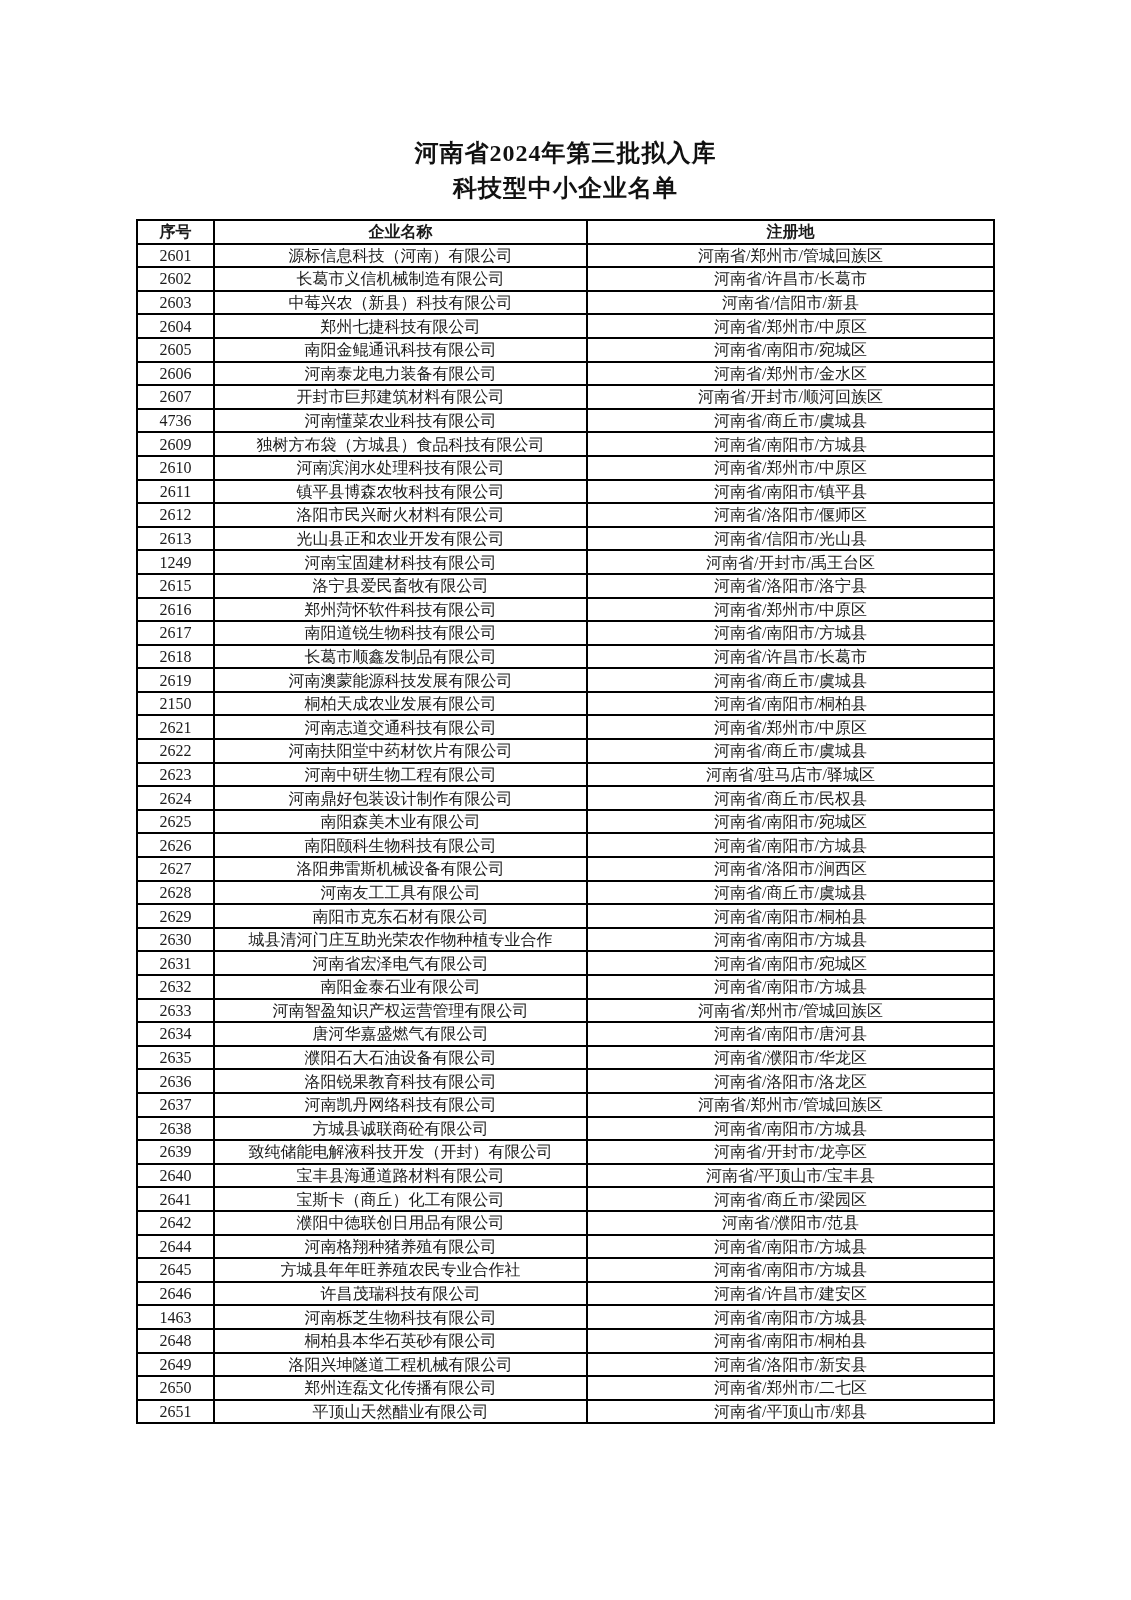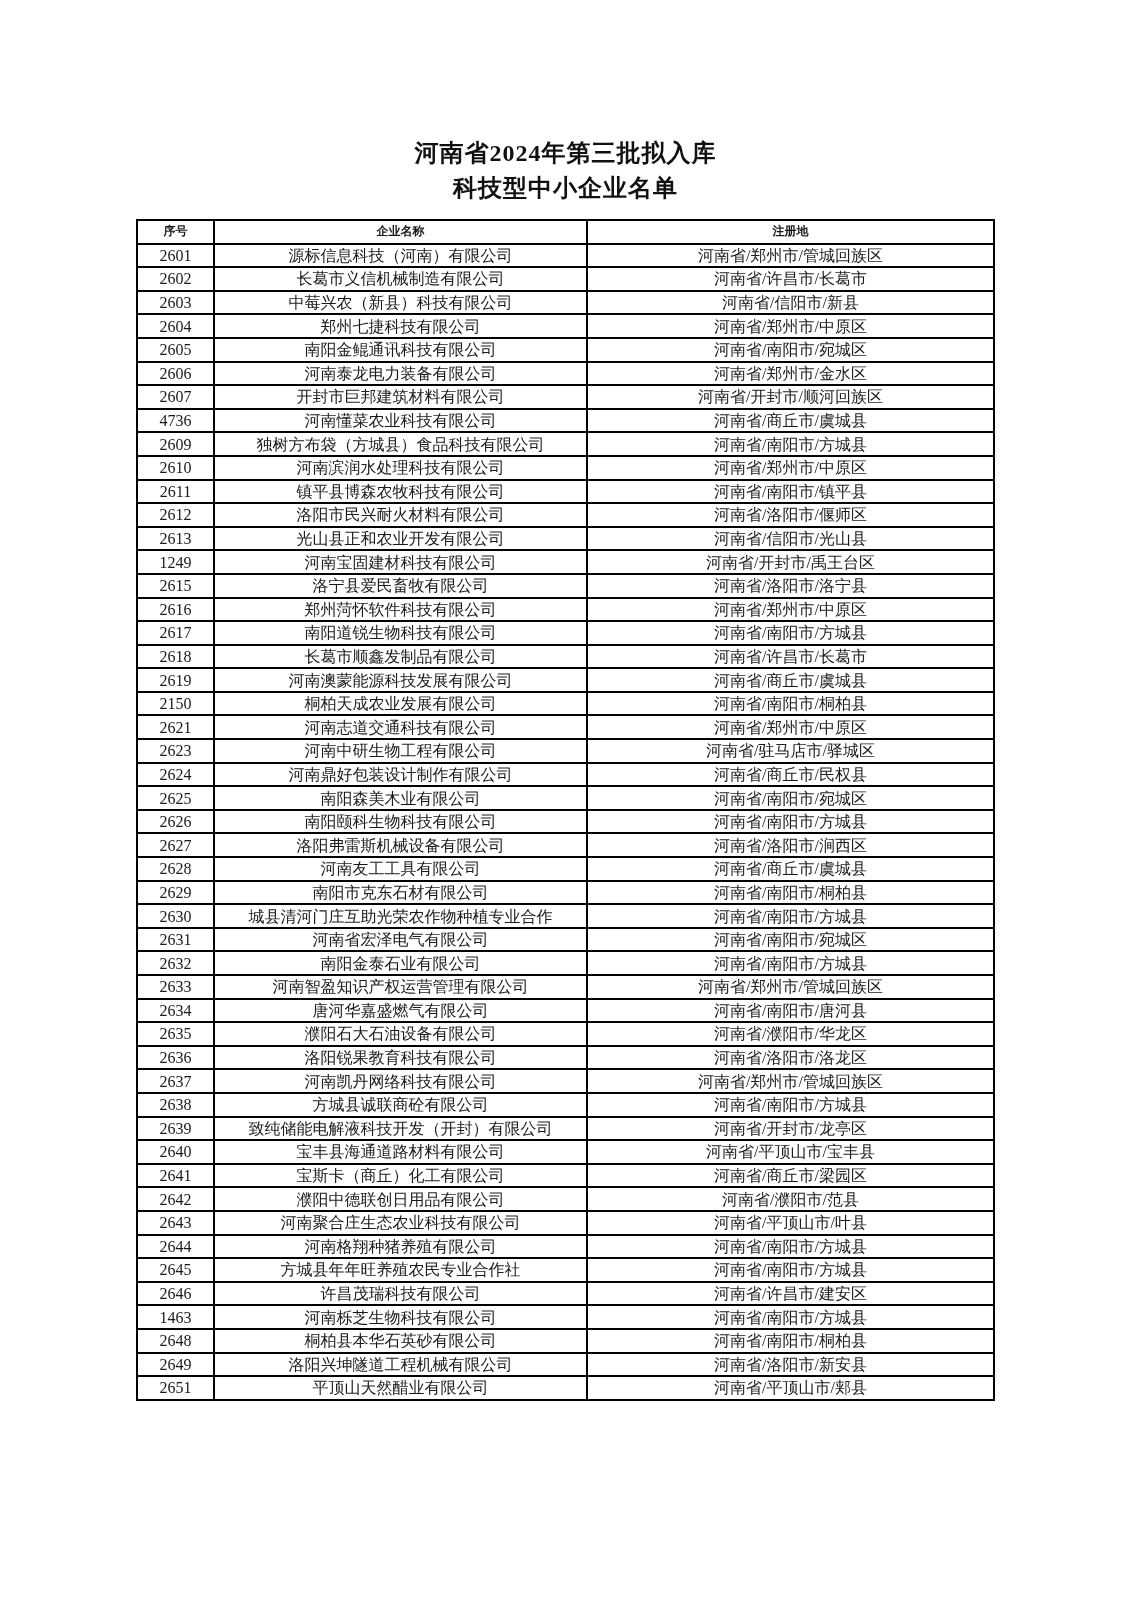--- a/index.html
+++ b/index.html
@@ -40,21 +40,21 @@
     padding: 0 1px;
     text-align: center;
     vertical-align: middle;
     font-size: 16px;
     line-height: 21px;
     white-space: nowrap;
     overflow: hidden;
   }
   table.roster th {
     font-weight: bold;
-    font-size: 12px;
+    font-size: 16px;
     margin-top: 6px;
   }
   col.c-serial   { width: 9%; }
   col.c-company  { width: 43.5%; }
   col.c-location { width: 47.5%; }
 </style>
 </head>
 <body>
 
 <div class="content">
@@ -176,20 +176,25 @@
           <td>2150</td>
           <td>桐柏天成农业发展有限公司</td>
           <td>河南省/南阳市/桐柏县</td>
         </tr>
         <tr>
           <td>2621</td>
           <td>河南志道交通科技有限公司</td>
           <td>河南省/郑州市/中原区</td>
         </tr>
         <tr>
+          <td>2622</td>
+          <td>河南扶阳堂中药材饮片有限公司</td>
+          <td>河南省/商丘市/虞城县</td>
+        </tr>
+        <tr>
           <td>2623</td>
           <td>河南中研生物工程有限公司</td>
           <td>河南省/驻马店市/驿城区</td>
         </tr>
         <tr>
           <td>2624</td>
           <td>河南鼎好包装设计制作有限公司</td>
           <td>河南省/商丘市/民权县</td>
         </tr>
         <tr>
@@ -276,25 +281,20 @@
           <td>2641</td>
           <td>宝斯卡（商丘）化工有限公司</td>
           <td>河南省/商丘市/梁园区</td>
         </tr>
         <tr>
           <td>2642</td>
           <td>濮阳中德联创日用品有限公司</td>
           <td>河南省/濮阳市/范县</td>
         </tr>
         <tr>
-          <td>2643</td>
-          <td>河南聚合庄生态农业科技有限公司</td>
-          <td>河南省/平顶山市/叶县</td>
-        </tr>
-        <tr>
           <td>2644</td>
           <td>河南格翔种猪养殖有限公司</td>
           <td>河南省/南阳市/方城县</td>
         </tr>
         <tr>
           <td>2645</td>
           <td>方城县年年旺养殖农民专业合作社</td>
           <td>河南省/南阳市/方城县</td>
         </tr>
         <tr>
@@ -309,20 +309,25 @@
         </tr>
         <tr>
           <td>2648</td>
           <td>桐柏县本华石英砂有限公司</td>
           <td>河南省/南阳市/桐柏县</td>
         </tr>
         <tr>
           <td>2649</td>
           <td>洛阳兴坤隧道工程机械有限公司</td>
           <td>河南省/洛阳市/新安县</td>
+        </tr>
+        <tr>
+          <td>2650</td>
+          <td>郑州连磊文化传播有限公司</td>
+          <td>河南省/郑州市/二七区</td>
         </tr>
         <tr>
           <td>2651</td>
           <td>平顶山天然醋业有限公司</td>
           <td>河南省/平顶山市/郏县</td>
         </tr>
       </tbody>
   </table>
 </div>
 

